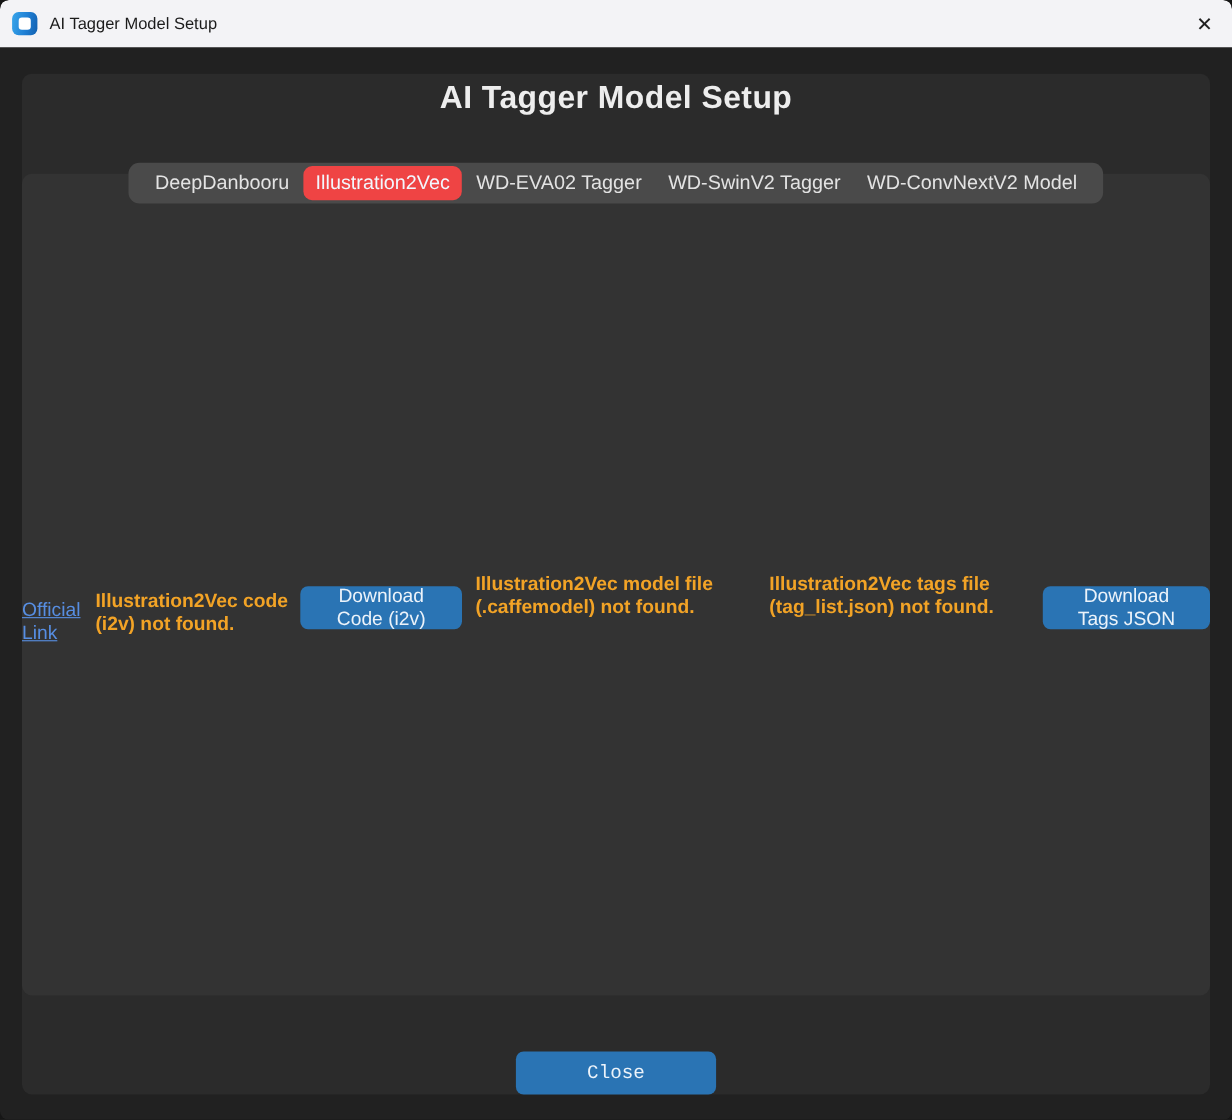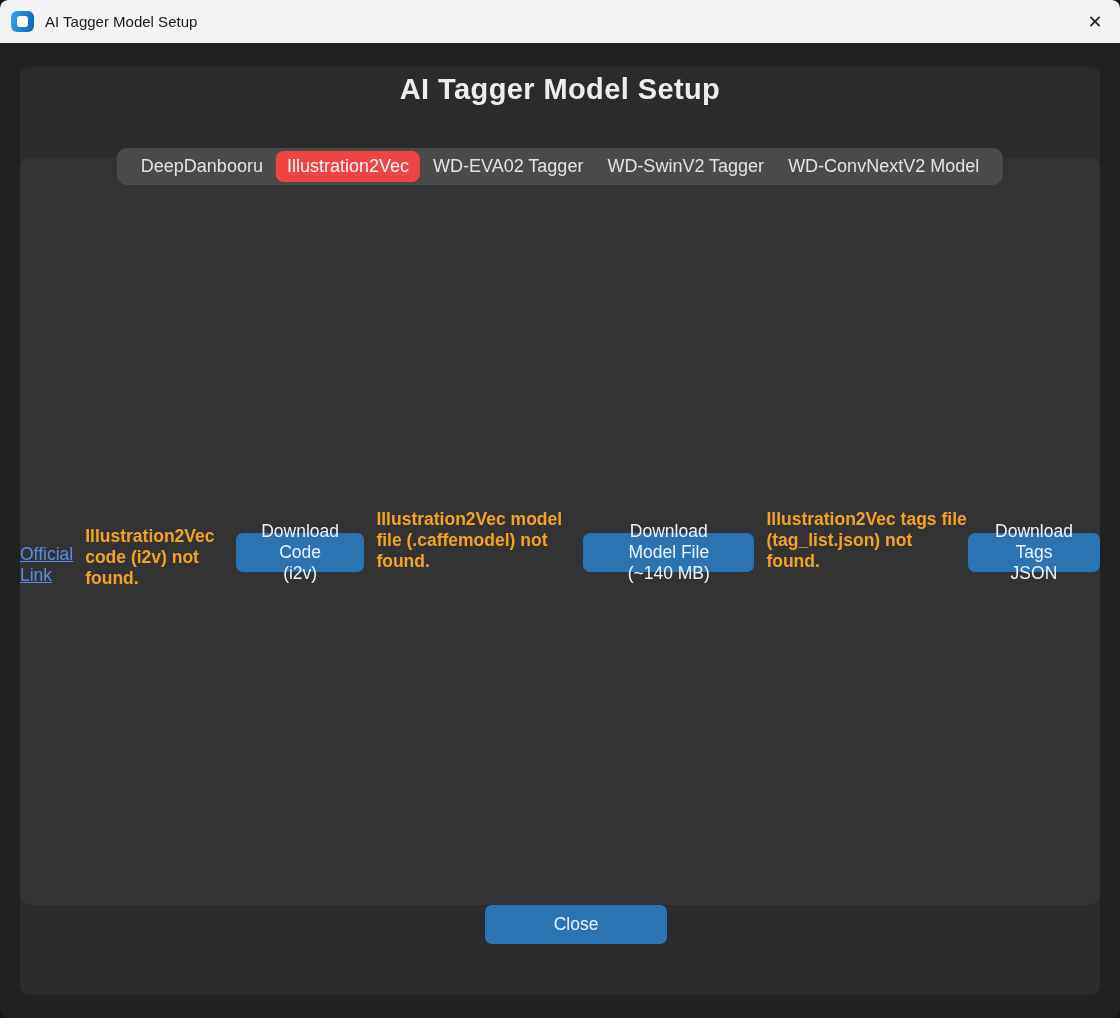--- a/index.html
+++ b/index.html
@@ -71,22 +71,22 @@
   .warning.next{margin-top:18px;}
   .btn{
     margin-top:41px;height:39px;padding:0 24px;
     background:#2a74b4;border:none;border-radius:7px;
     color:#ecf3fa;font-size:17.5px;font-family:inherit;
     display:flex;align-items:center;justify-content:center;cursor:pointer;
   }
 
   
   .footer{
-    position:absolute;left:16px;top:838px;width:1080px;height:90px;
-    display:flex;align-items:flex-start;justify-content:center;
+    position:absolute;left:0;top:838px;width:1080px;height:90px;
+    display:flex;align-items:flex-end;justify-content:center;font-family:Liberation Mono, monospace;
   }
   .close-btn{
     width:182px;height:39px;margin-top:0;padding:0;
   }
 </style>
 </head>
 <body>
 
 <div class="window">
 
@@ -113,21 +113,20 @@
     </div>
 
     <div class="pane">
 
       <a class="link">Official Link</a>
 
       <div class="warning first">Illustration2Vec code (i2v) not found.</div>
       <button class="btn">Download Code (i2v)</button>
 
       <div class="warning next">Illustration2Vec model file (.caffemodel) not found.</div>
-      <button class="btn">Download Model File (~140 MB)</button>
 
       <div class="warning next">Illustration2Vec tags file (tag_list.json) not found.</div>
       <button class="btn">Download Tags JSON</button>
 
     </div>
 
     <div class="footer">
       <button class="btn close-btn">Close</button>
     </div>
 

